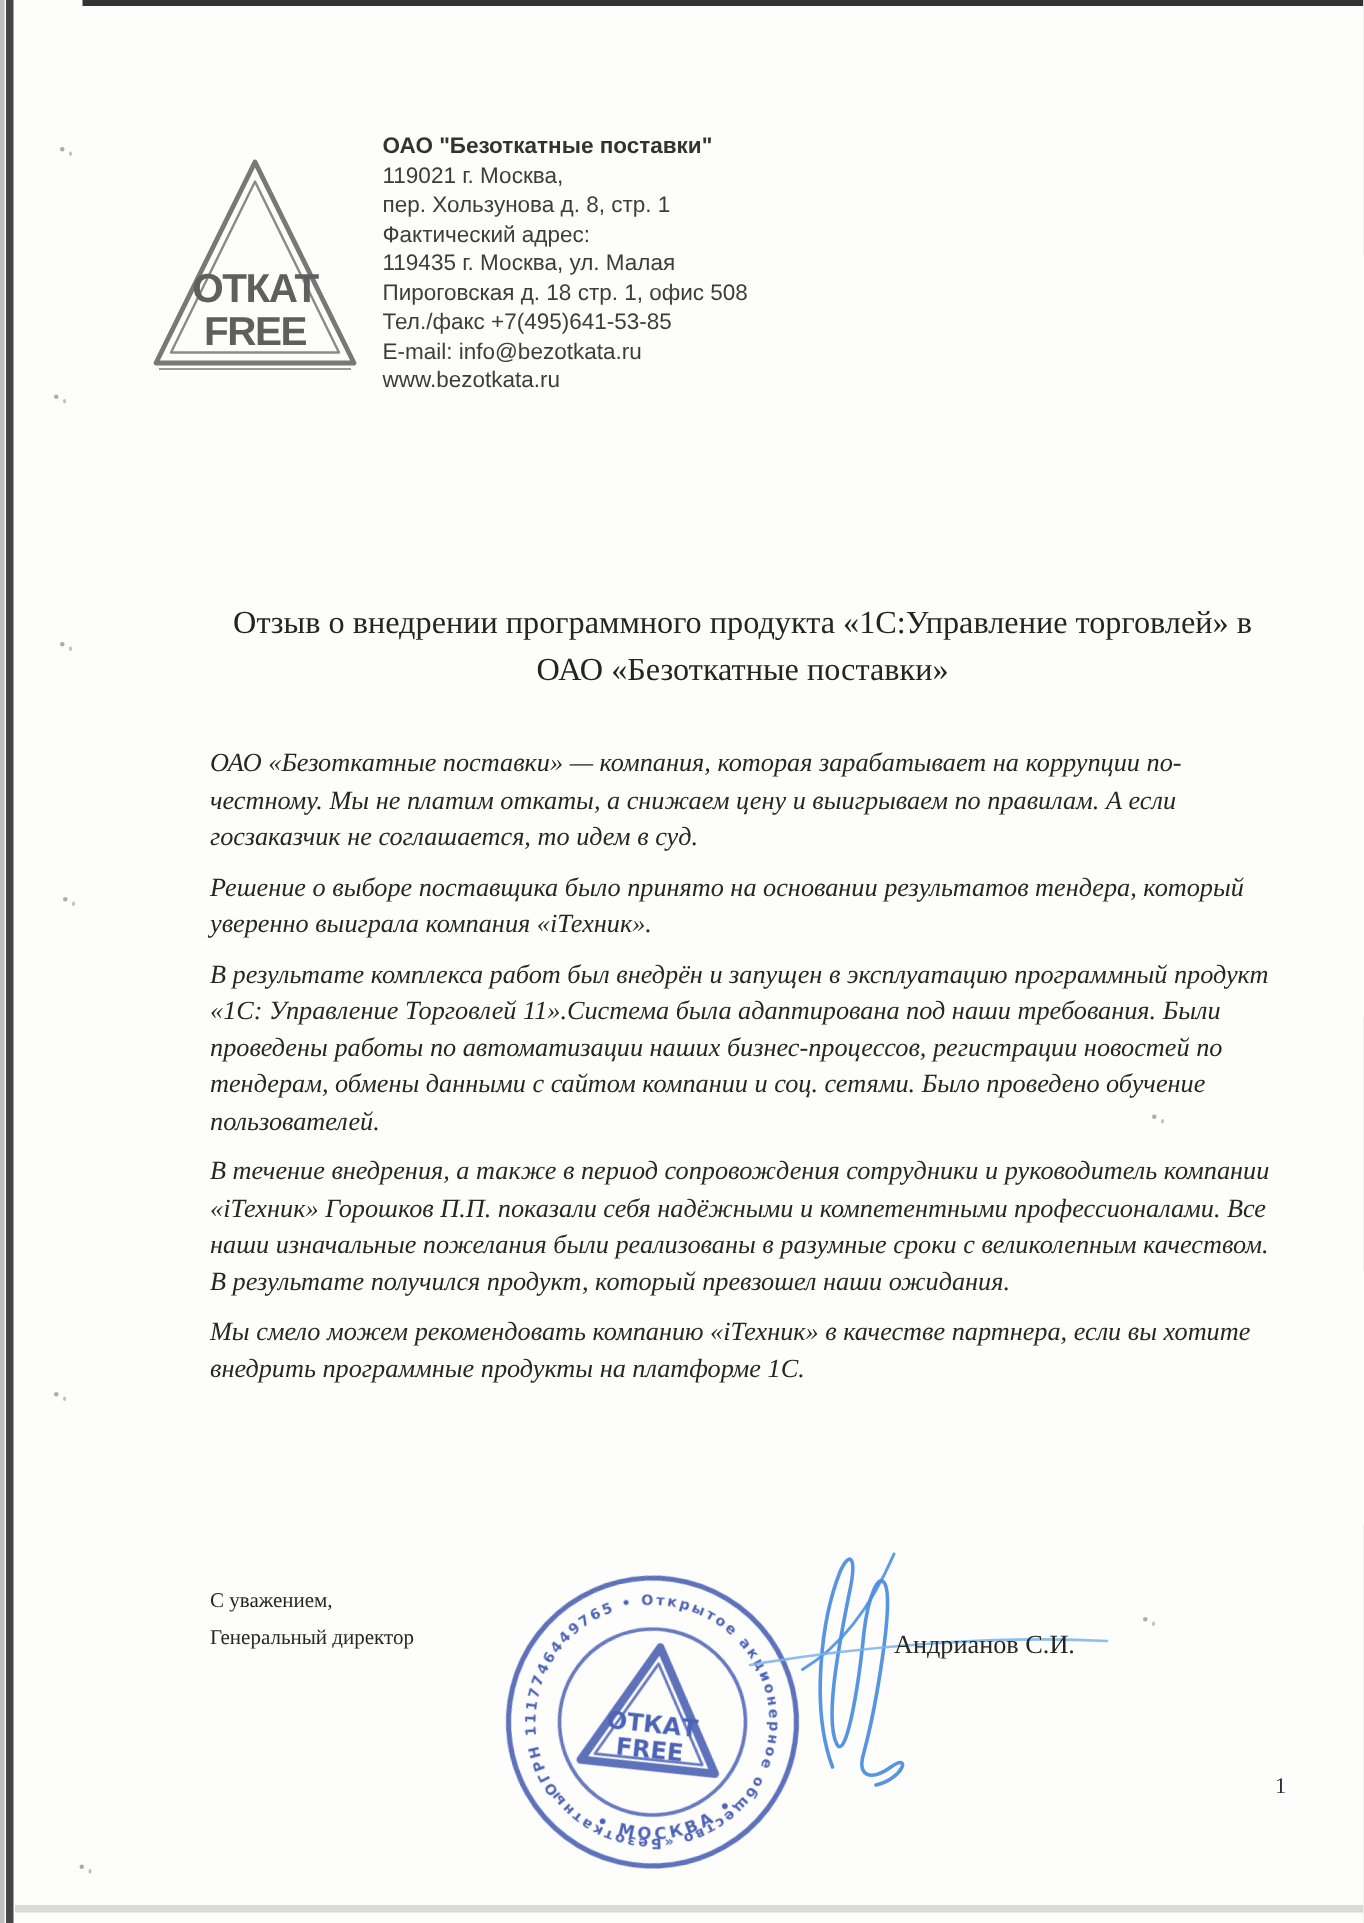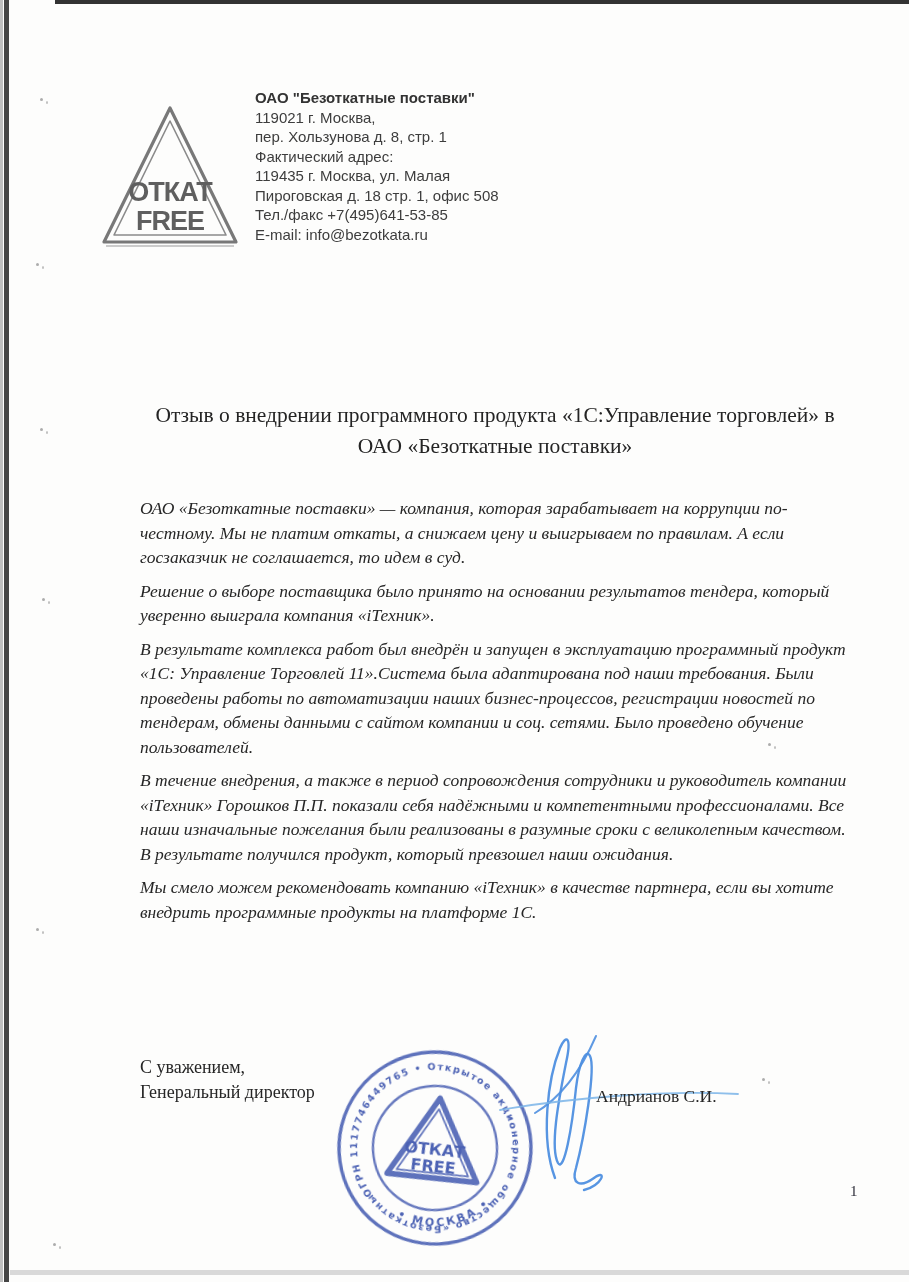--- a/index.html
+++ b/index.html
@@ -39,21 +39,21 @@
 
   
   .doc-body{position:absolute;left:140px;top:496px;width:712px;}
   .doc-body p{
     margin:0 0 9px 0;font-size:17.5px;line-height:24.5px;color:#262626;
     text-align:left;
     font-style:italic;
   }
 
   
-  .closing{position:absolute;left:140px;top:1055px;font-size:18px;line-height:25px;color:#262626;}
+  .closing{position:absolute;left:140px;top:1055px;font-size:14px;line-height:25px;color:#262626;}
   .signer-name{position:absolute;left:596px;top:1086px;font-size:17.5px;color:#262626;}
   .page-number{position:absolute;left:850px;top:1183px;font-size:15px;color:#2e2e3a;}
 
   .stamp{position:absolute;left:333px;top:1046px;transform:rotate(-8deg);filter:blur(0.3px);opacity:.92;}
   .stamp text{font-family:"DejaVu Sans", sans-serif;}
   .signature-ink{position:absolute;left:480px;top:1018px;}
 
   .logo-text, .stamp-tri-text{font-family:"Liberation Sans", sans-serif;font-weight:bold;}
 </style>
 </head>
@@ -85,20 +85,21 @@
 
   <div class="company-info">
     <div class="company-name">ОАО "Безоткатные поставки"</div>
     <div>119021 г. Москва,</div>
     <div>пер. Хользунова д. 8, стр. 1</div>
     <div>Фактический адрес:</div>
     <div>119435 г. Москва, ул. Малая</div>
     <div>Пироговская д. 18 стр. 1, офис 508</div>
     <div>Тел./факс +7(495)641-53-85</div>
     <div>E-mail: info@bezotkata.ru</div>
+    <div>www.bezotkata.ru</div>
   </div>
 
   <div class="doc-title">Отзыв о внедрении программного продукта «1С:Управление торговлей» в ОАО «Безоткатные поставки»</div>
 
   <div class="doc-body">
     <p>ОАО «Безоткатные поставки» — компания, которая зарабатывает на коррупции по-честному. Мы не платим откаты, а снижаем цену и выигрываем по правилам. А если госзаказчик не соглашается, то идем в суд.</p>
     <p>Решение о выборе поставщика было принято на основании результатов тендера, который уверенно выиграла компания «iТехник».</p>
     <p>В результате комплекса работ был внедрён и запущен в эксплуатацию программный продукт «1С: Управление Торговлей 11».Система была адаптирована под наши требования. Были проведены работы по автоматизации наших бизнес-процессов, регистрации новостей по тендерам, обмены данными с сайтом компании и соц. сетями. Было проведено обучение пользователей.</p>
     <p>В течение внедрения, а также в период сопровождения сотрудники и руководитель компании «iТехник» Горошков П.П. показали себя надёжными и компетентными профессионалами. Все наши изначальные пожелания были реализованы в разумные сроки с великолепным качеством. В результате получился продукт, который превзошел наши ожидания.</p>
     <p>Мы смело можем рекомендовать компанию «iТехник» в качестве партнера, если вы хотите внедрить программные продукты на платформе 1С.</p>

